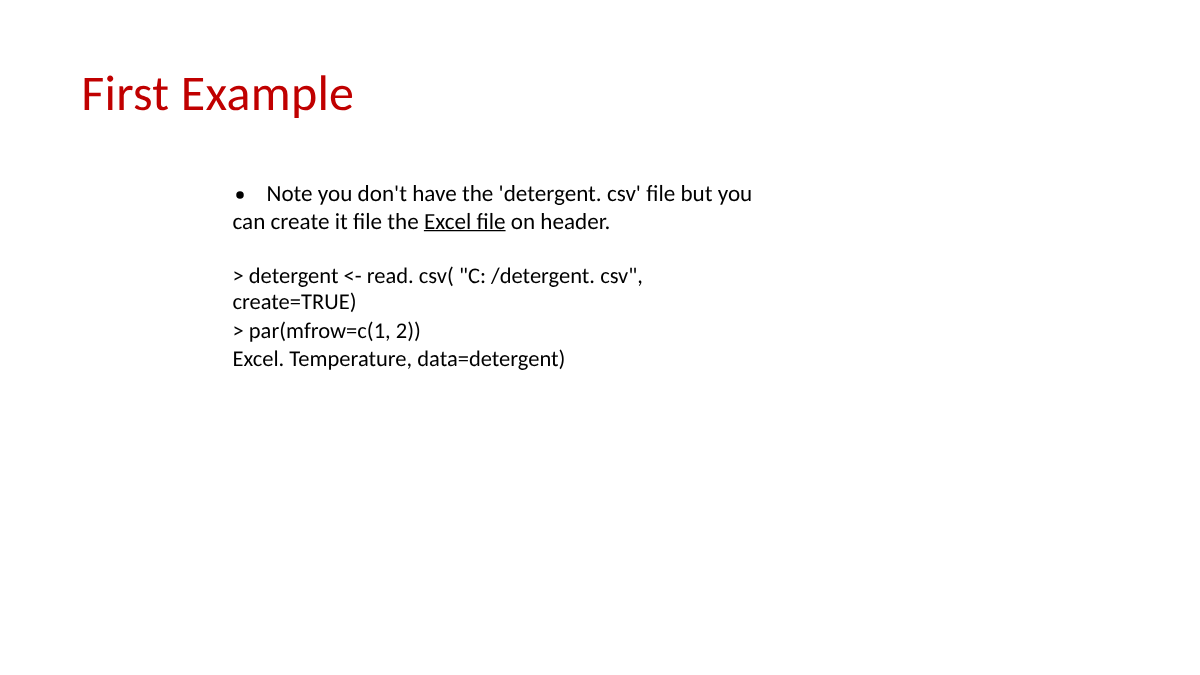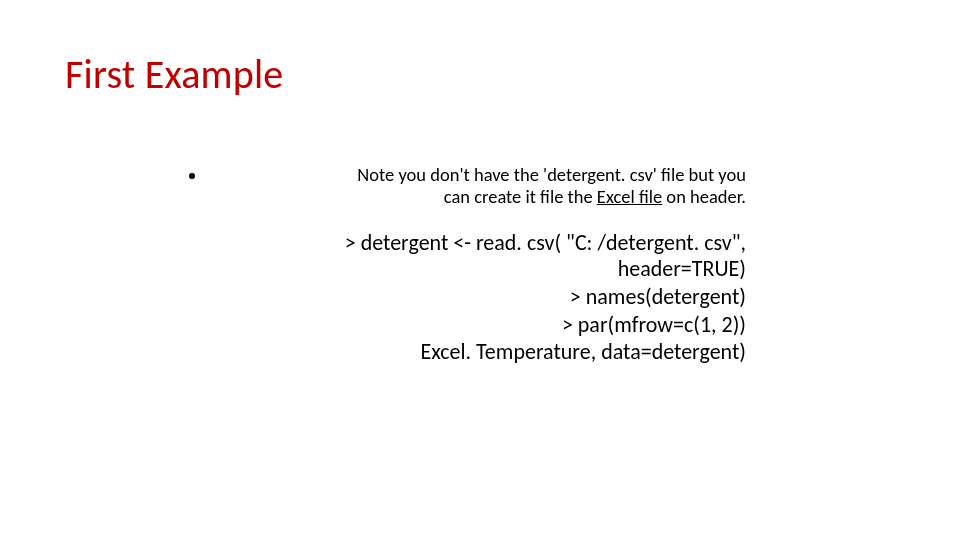--- a/index.html
+++ b/index.html
@@ -10,35 +10,34 @@
     background: #ffffff;
     font-family: "Calibri", "Segoe UI", Arial, sans-serif;
     color: #000000;
     overflow: hidden;
   }
   .slide {
     position: relative;
     width: 960px;
     height: 540px;
     box-sizing: border-box;
-    text-align: right;
   }
   .title {
     position: absolute;
     left: 65px;
     top: 50px;
     font-size: 40px;
     font-weight: 400;
     color: #C00000;
     letter-spacing: 0.2px;
   }
   .body {
     position: absolute;
     left: 186px;
-    top: 164px;
+    top: 144px;
     width: 560px;
     font-size: 18.5px;
     line-height: 1.18;
     color: #000000;
   }
   .bullet-row {
     display: flex;
     align-items: flex-start;
     margin-bottom: 22px;
   }
@@ -68,21 +67,21 @@
   }
   .code-block .line {
     display: block;
     margin-left: 0;
   }
   .code-block .wrap {
     display: block;
     margin-left: 0;
   }
   .code-block {
-    font-size: 22px;
+    font-size: 18px;
   }
   .code-block .grp {
     margin-bottom: 2px;
   }
 </style>
 </head>
 <body>
 
 <div class="slide">
 
@@ -96,24 +95,21 @@
         <span class="bullet-lead">&nbsp;Note you don't have the 'detergent. csv' file but you</span>
         <span class="bullet-cont">
           <span>can create it file the </span><a class="link" href="#">Excel file</a><span> on header.</span>
         </span>
       </span>
     </div>
 
     <div class="code-block">
       <div class="grp">
         <span class="line">&gt; detergent &lt;- read. csv( "C: /detergent. csv",</span>
-        <span class="wrap">header=TRUE)</span>
-      </div>
-      <div class="grp">
-        <span class="line">&gt; names(detergent)</span>
+        <span class="wrap">create=TRUE)</span>
       </div>
       <div class="grp">
         <span class="line">&gt; par(mfrow=c(1, 2))</span>
       </div>
       <div class="grp">
         <span class="wrap">Excel. Temperature, data=detergent)</span>
       </div>
     </div>
 
   </div>

